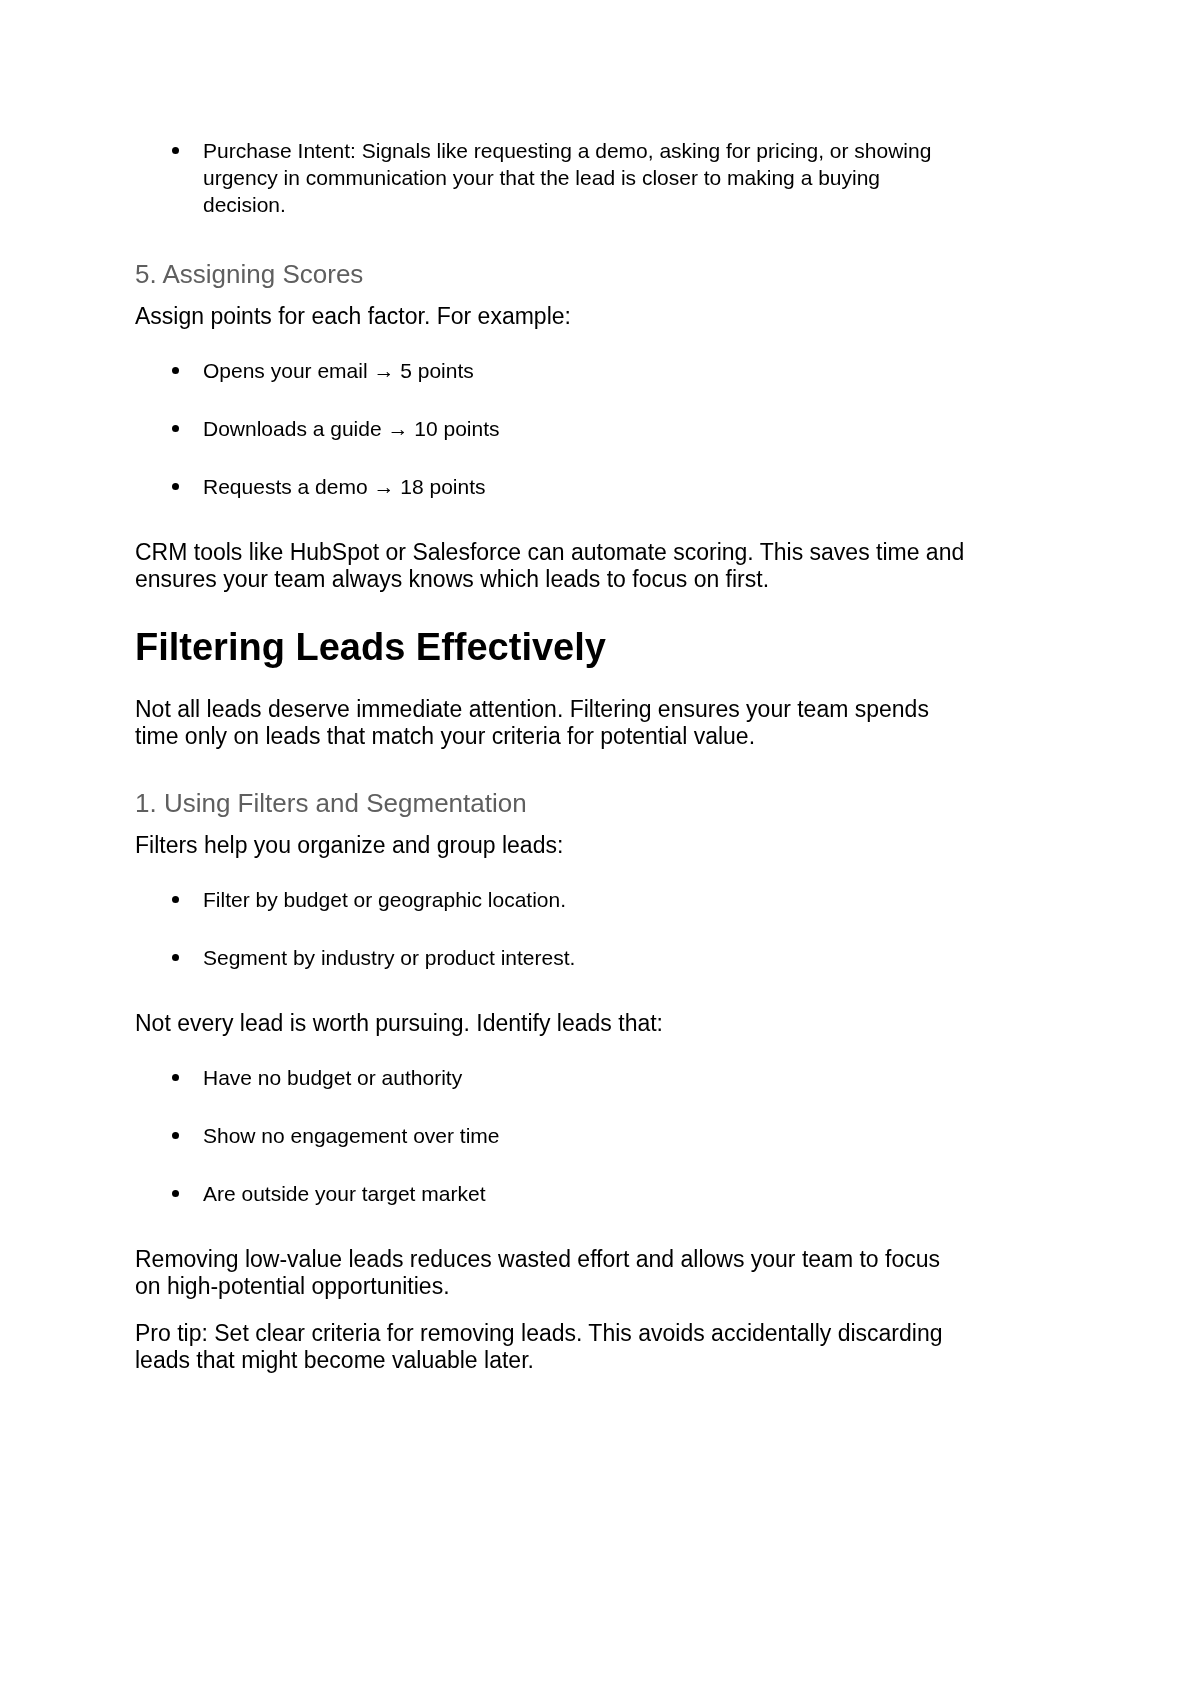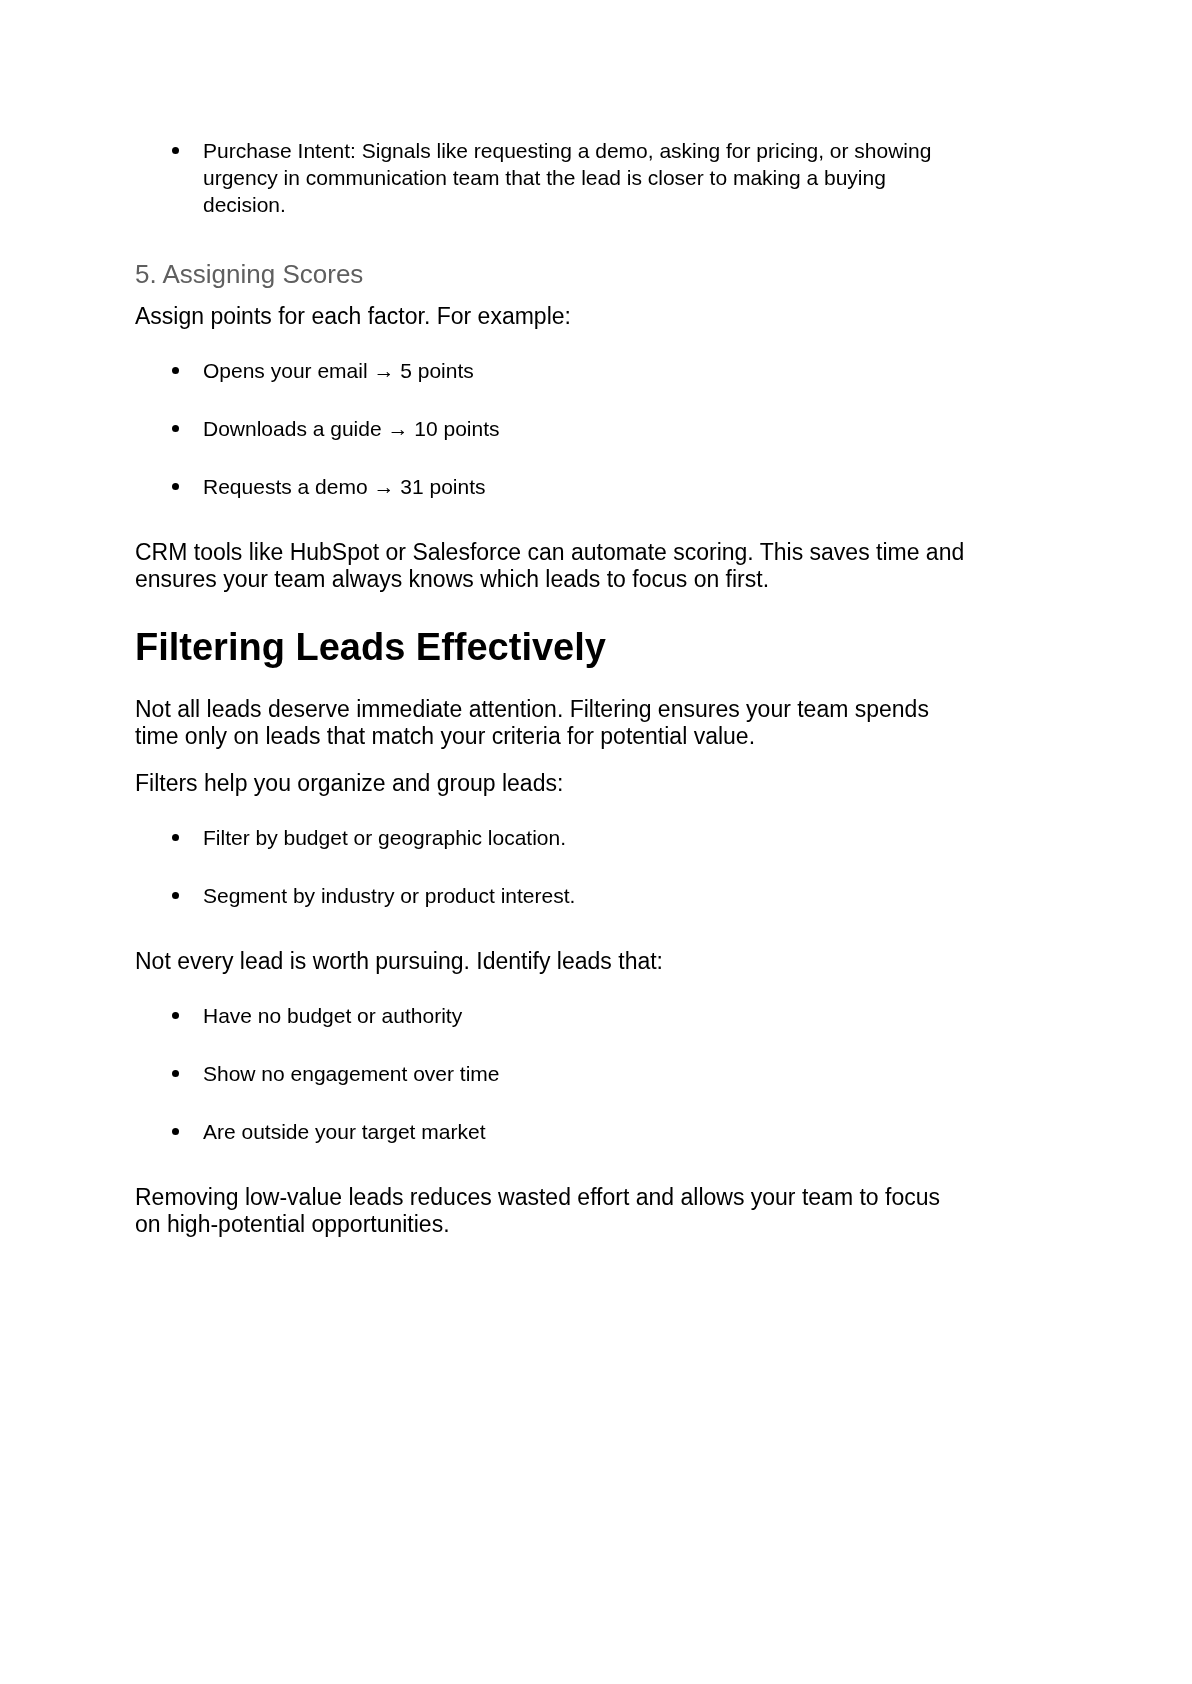--- a/index.html
+++ b/index.html
@@ -47,38 +47,40 @@
     border-radius:50%;
     background:#000000;
   }
 </style>
 </head>
 <body>
 
 <div class="doc">
   <div>
       <ul>
-        <li>Purchase Intent: Signals like requesting a demo, asking for pricing, or showing urgency in communication team that the lead is closer to making a buying decision.</li>
+        <li>Purchase Intent: Signals like requesting a demo, asking for pricing, or showing urgency in communication your that the lead is closer to making a buying decision.</li>
       </ul>
       <h2>5. Assigning Scores</h2>
       <p>Assign points for each factor. For example:</p>
       <ul>
         <li>Opens your email → 5 points</li>
         <li>Downloads a guide → 10 points</li>
-        <li>Requests a demo → 31 points</li>
+        <li>Requests a demo → 18 points</li>
       </ul>
       <p>CRM tools like HubSpot or Salesforce can automate scoring. This saves time and ensures your team always knows which leads to focus on first.</p>
       <h1>Filtering Leads Effectively</h1>
       <p>Not all leads deserve immediate attention. Filtering ensures your team spends time only on leads that match your criteria for potential value.</p>
+      <h2>1. Using Filters and Segmentation</h2>
       <p>Filters help you organize and group leads:</p>
       <ul>
         <li>Filter by budget or geographic location.</li>
         <li>Segment by industry or product interest.</li>
       </ul>
       <p>Not every lead is worth pursuing. Identify leads that:</p>
       <ul>
         <li>Have no budget or authority</li>
         <li>Show no engagement over time</li>
         <li>Are outside your target market</li>
       </ul>
       <p>Removing low-value leads reduces wasted effort and allows your team to focus on high-potential opportunities.</p>
+      <p>Pro tip: Set clear criteria for removing leads. This avoids accidentally discarding leads that might become valuable later.</p>
     </div>
 </div>
 
 </body></html>

